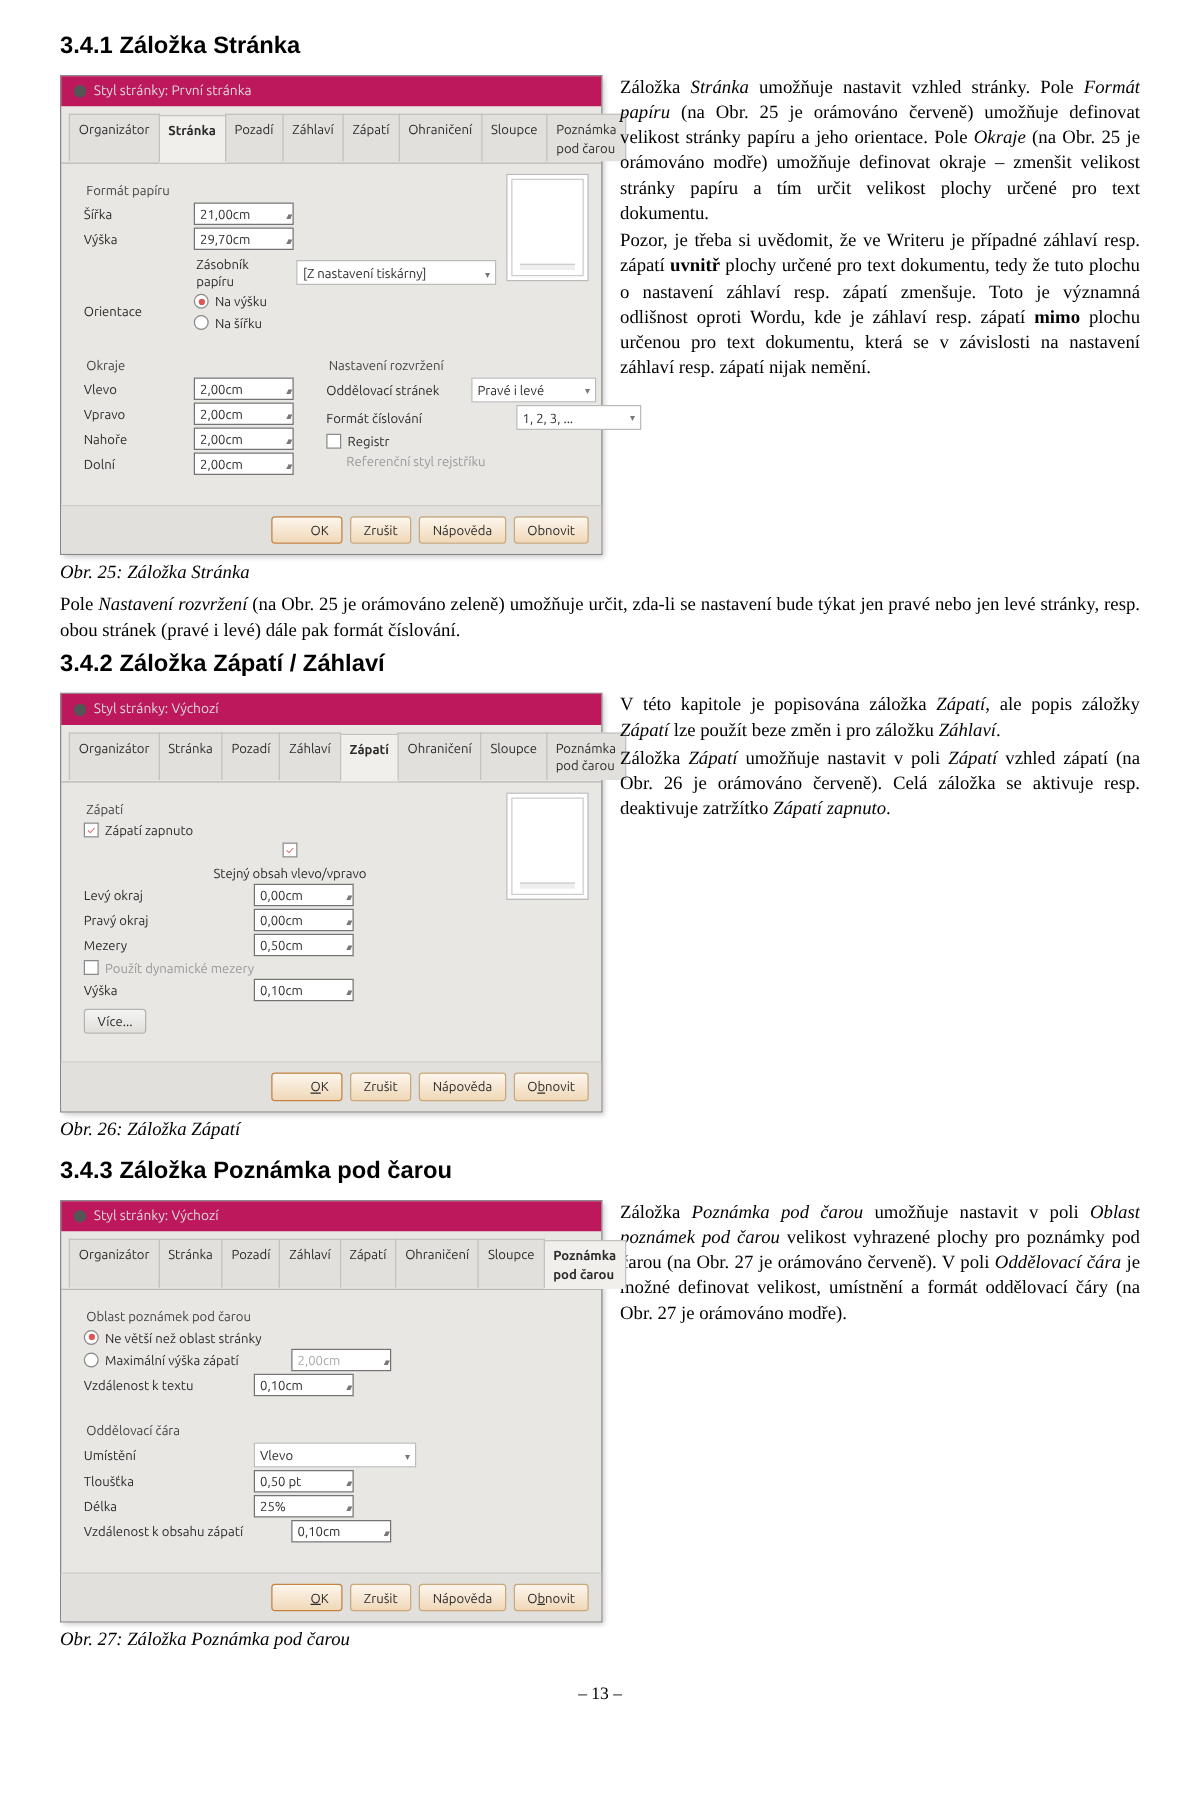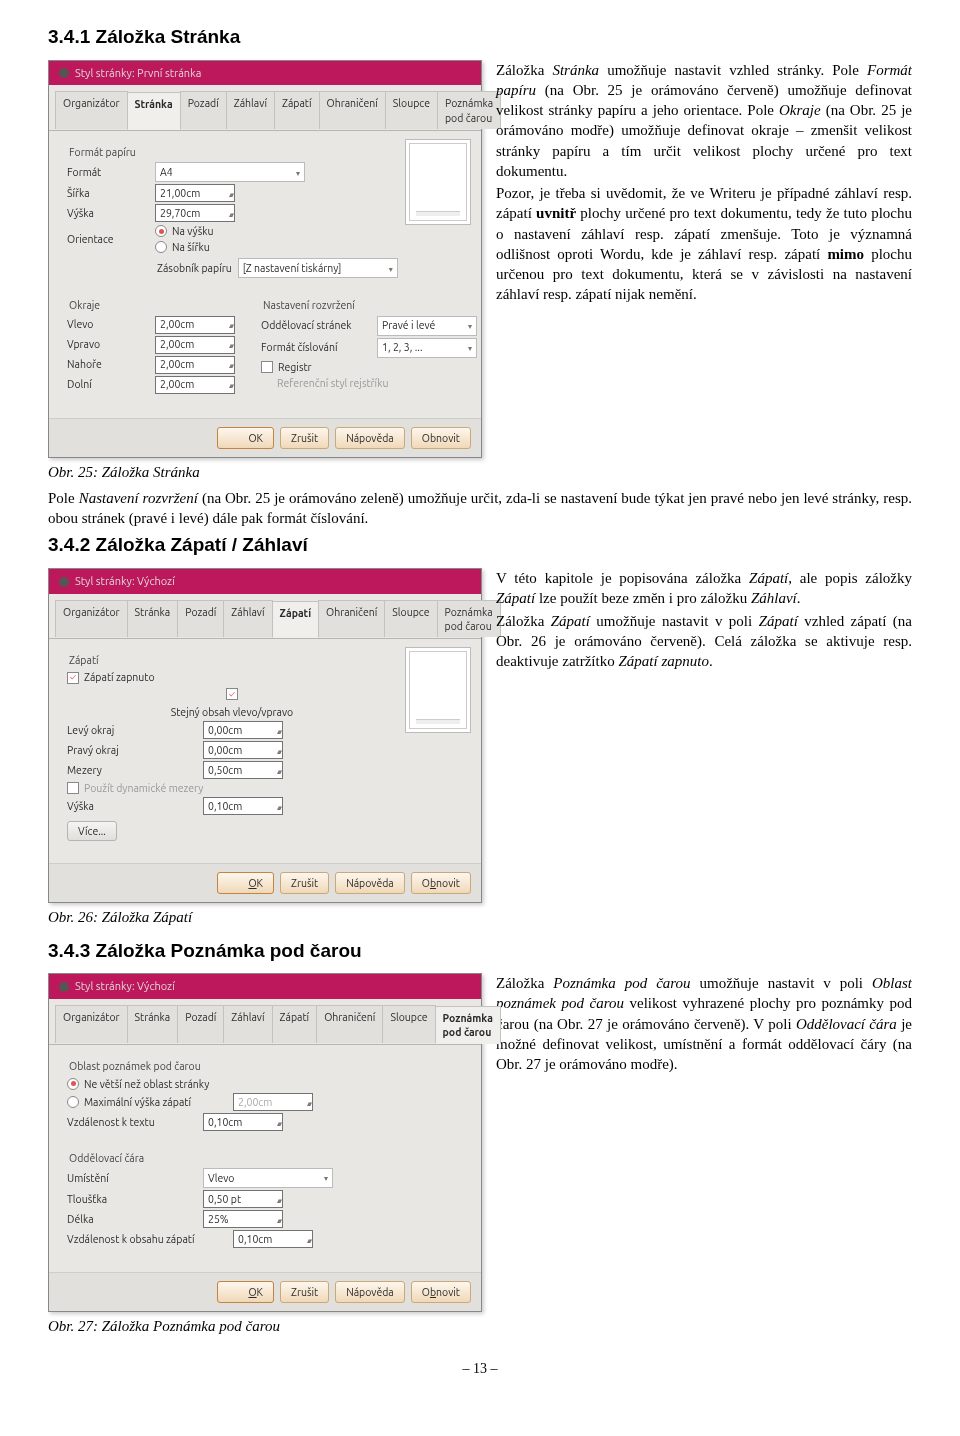--- a/index.html
+++ b/index.html
@@ -216,60 +216,53 @@
         <div class="tab">Ohraničení</div>
         <div class="tab">Sloupce</div>
         <div class="tab">Poznámka pod čarou</div>
       </div>
       <div class="dlg-body">
         <div class="preview"></div>
 
         <div class="group box red-box">
           <div class="group-title">Formát papíru</div>
           <div class="field-row">
-            <span class="lbl">Formát</span>
-            <div class="combo">
-                <span>A4</span>
-                <span class="tri"></span>
-              </div>
-          </div>
-          <div class="field-row">
             <span class="lbl">Šířka</span>
             <div class="spin">
                 <span>21,00cm</span>
                 <span class="carets"></span>
               </div>
           </div>
           <div class="field-row">
             <span class="lbl">Výška</span>
             <div class="spin">
                 <span>29,70cm</span>
                 <span class="carets"></span>
+              </div>
+          </div>
+          <div class="field-row" style="margin-top:4px;">
+            <span class="lbl" style="width:auto;margin-left:90px;">Zásobník papíru</span>
+            <div class="combo" style="width:150px;">
+                <span>[Z nastavení tiskárny]</span>
+                <span class="tri"></span>
               </div>
           </div>
           <div class="field-row">
             <span class="lbl">Orientace</span>
             <div style="display:flex;flex-direction:column;gap:2px;">
               <label class="radio">
                   <span class="r on"></span>
                   <span>Na výšku</span>
                 </label>
               <label class="radio">
                   <span class="r"></span>
                   <span>Na šířku</span>
                 </label>
             </div>
           </div>
-          <div class="field-row" style="margin-top:4px;">
-            <span class="lbl" style="width:auto;margin-left:90px;">Zásobník papíru</span>
-            <div class="combo" style="width:150px;">
-                <span>[Z nastavení tiskárny]</span>
-                <span class="tri"></span>
-              </div>
-          </div>
         </div>
 
         <div class="two-col">
           <div class="group box blue-box">
             <div class="group-title">Okraje</div>
             <div class="field-row">
                 <span class="lbl">Vlevo</span>
                 <div class="spin">
                   <span>2,00cm</span>
                   <span class="carets"></span>
@@ -301,21 +294,21 @@
             <div class="group-title">Nastavení rozvržení</div>
             <div class="field-row">
                 <span class="lbl" style="width:110px;">Oddělovací stránek</span>
                 <div class="combo" style="width:90px;">
                   <span>Pravé i levé</span>
                   <span class="tri"></span>
                 </div>
               </div>
             <div class="field-row">
                 <span class="lbl" style="width:110px;">Formát číslování</span>
-                <div class="combo" style="width:90px;">
+                <div class="combo" style="width:90px;margin-left:36px;">
                   <span>1, 2, 3, ...</span>
                   <span class="tri"></span>
                 </div>
               </div>
             <label class="check">
                 <span class="c"></span>
                 <span>Registr</span>
               </label>
             <div class="field-row" style="color:#999;">
                 <span class="lbl" style="width:auto;margin-left:16px;">Referenční styl rejstříku</span>

